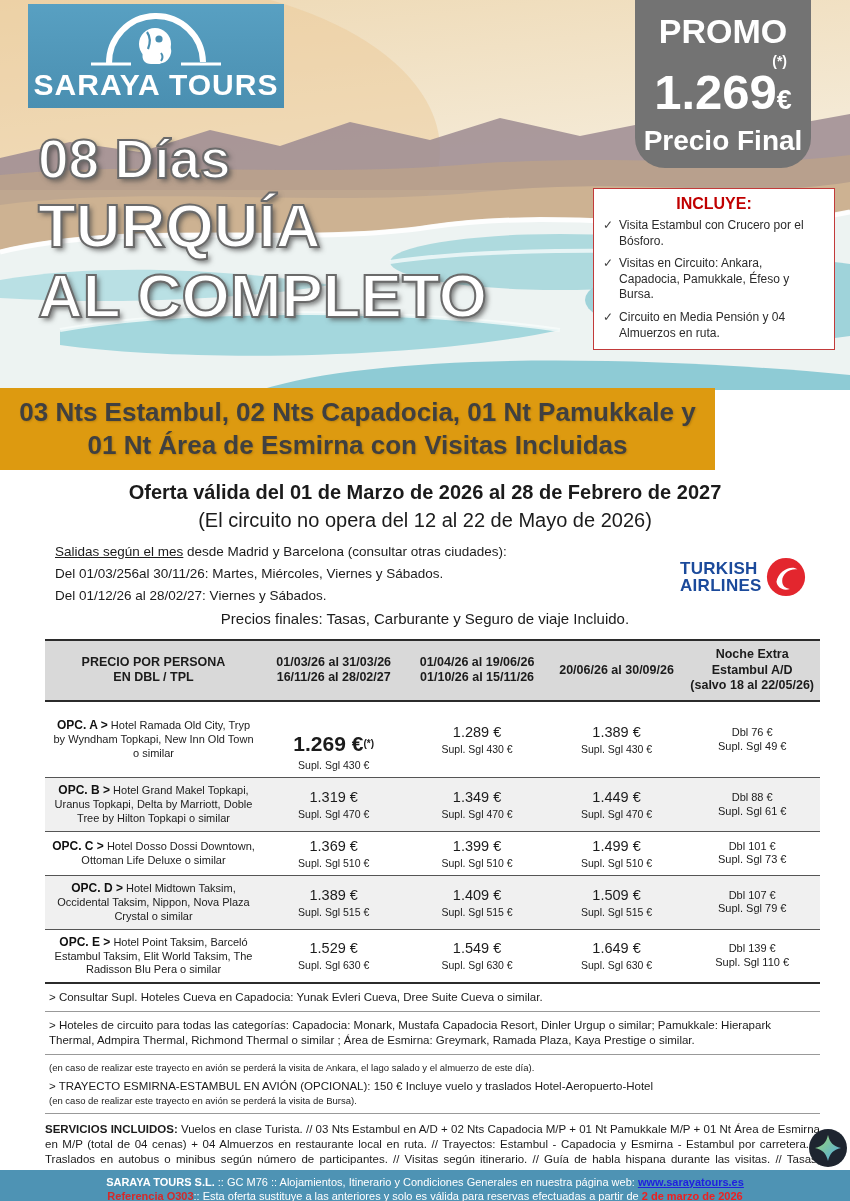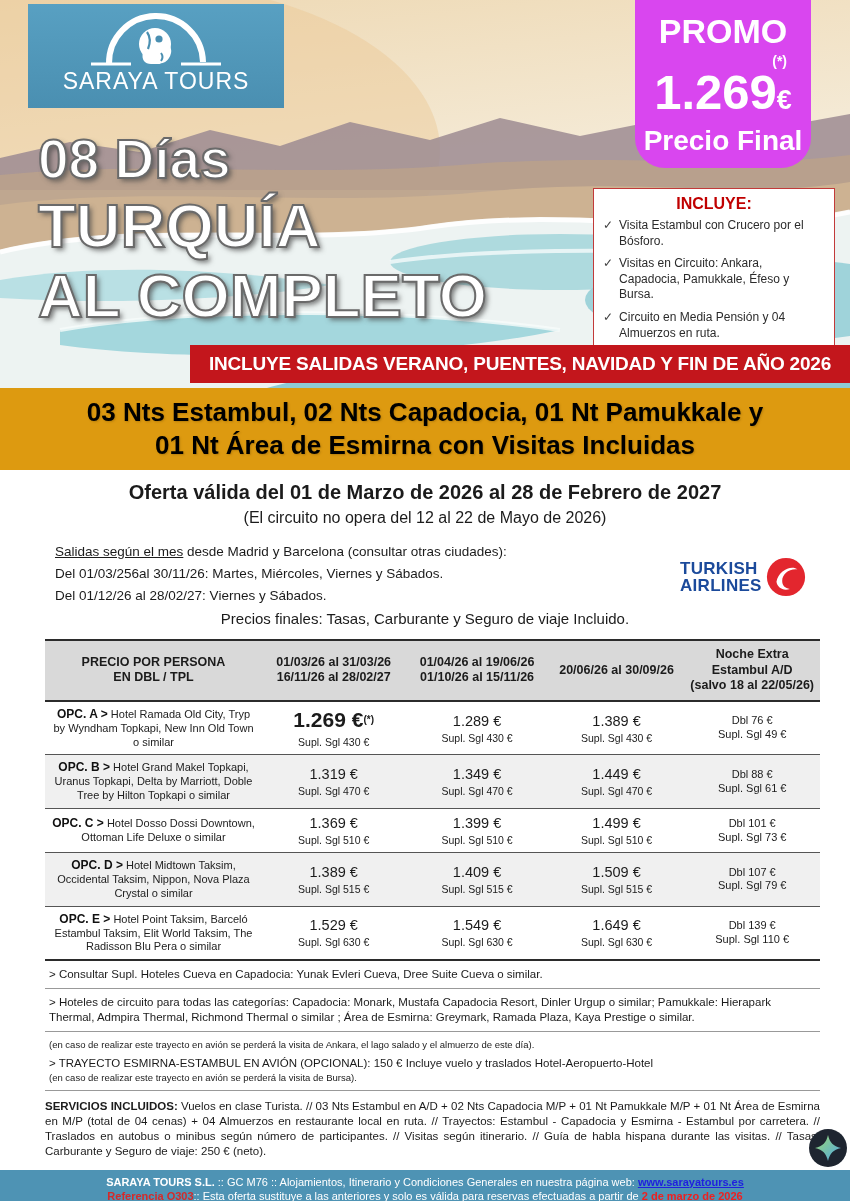--- a/index.html
+++ b/index.html
@@ -6,56 +6,56 @@
   .page{position:relative;width:850px;height:1201px;background:#ffffff;overflow:hidden;
         font-family:"Liberation Sans",sans-serif;color:#1b1b1b;margin:0 auto;}
 
   
   .hero{position:absolute;left:0;top:0;width:850px;height:390px;overflow:hidden;}
   .hero-art{position:absolute;left:0;top:0;width:850px;height:390px;}
   .logo-box{position:absolute;left:28px;top:4px;width:256px;height:104px;
             background:linear-gradient(180deg,#58a0c2,#4a8fb1);display:flex;flex-direction:column;
             align-items:center;justify-content:flex-start;}
   .logo-falcon{width:130px;height:62px;margin-top:4px;}
-  .logo-text{color:#fff;font-size:23px;font-weight:normal;letter-spacing:1px;margin-top:-2px;}
+  .logo-text{color:#fff;font-size:30px;font-weight:bold;letter-spacing:1px;margin-top:-2px;}
   .hero-title{position:absolute;left:38px;top:132px;line-height:1;}
   .hero-title div{color:#fff;font-weight:bold;-webkit-text-stroke:2px #6a6a6a;
                   text-shadow:3px 3px 5px rgba(70,70,70,.7);}
   .hero-title .t1{font-size:55px;margin-bottom:8px;}
   .hero-title .t2{font-size:62px;margin-bottom:8px;}
   .hero-title .t3{font-size:62px;}
 
-  .promo-box{position:absolute;left:635px;top:0;width:176px;height:168px;background:#d946ef;
+  .promo-box{position:absolute;left:635px;top:0;width:176px;height:168px;background:#737373;
              border-radius:0 0 30px 30px;text-align:center;color:#fff;}
   .promo-label{font-size:34px;font-weight:bold;margin-top:12px;}
   .promo-ast{font-size:14px;font-weight:bold;text-align:right;padding-right:24px;margin-top:2px;}
   .promo-price{font-size:49px;font-weight:bold;line-height:46px;}
   .promo-price .cur{font-size:27px;}
   .promo-sub{font-size:28px;font-weight:bold;margin-top:2px;}
 
   .includes-box{position:absolute;left:593px;top:188px;width:242px;background:#fff;
                 border:1px solid #c23a3a;padding:6px 9px 8px 9px;box-sizing:border-box;}
   .inc-title{color:#c00000;font-weight:bold;font-size:16px;text-align:center;margin-bottom:5px;}
   .inc-item{display:flex;font-size:12px;color:#2b2b2b;line-height:1.3;margin-bottom:7px;}
   .inc-item:last-child{margin-bottom:0;}
   .inc-item .check{margin-right:6px;color:#444;font-size:12px;}
 
   
   .red-banner{position:absolute;left:190px;top:345px;width:660px;height:38px;background:#c3161c;
               color:#fff;font-weight:bold;font-size:19px;text-align:center;line-height:38px;
               letter-spacing:-0.2px;}
-  .orange-band{position:absolute;left:0;top:388px;width:850px;height:82px;background:#dd9a10;
-               color:#000000;font-weight:bold;font-size:26px;text-align:center;
+  .orange-band{position:absolute;left:0;top:388px;width:715px;height:82px;background:#dd9a10;
+               color:#404040;font-weight:bold;font-size:26px;text-align:center;
                display:flex;flex-direction:column;justify-content:center;line-height:33px;
                text-shadow:1px 1px 2px rgba(120,80,0,.35);}
 
   
   .validity-title{position:absolute;left:0;top:481px;width:850px;text-align:center;
                   font-size:20px;font-weight:bold;}
-  .validity-sub{position:absolute;left:0;top:509px;width:850px;text-align:center;font-size:16px;}
+  .validity-sub{position:absolute;left:0;top:509px;width:850px;text-align:center;font-size:20px;}
   .departures{position:absolute;left:55px;top:541px;font-size:13.5px;line-height:22px;}
   .departures .u{text-decoration:underline;}
   .tk-logo{position:absolute;left:680px;top:556px;display:flex;align-items:center;}
   .tk-text{color:#1b4a9b;font-weight:bold;font-size:17px;line-height:17px;letter-spacing:0.3px;}
   .tk-circle{width:42px;height:42px;margin-left:3px;}
   .prices-line{position:absolute;left:0;top:610px;width:850px;text-align:center;font-size:15px;}
   .prices-line .b{font-weight:normal;}
 
   
   .content{position:absolute;left:45px;top:639px;width:775px;}
@@ -65,21 +65,21 @@
                    padding:6px 4px;border-bottom:2px solid #2b2b2b;white-space:pre-line;
                    line-height:1.25;}
   table.pricing td{padding:5px 6px;font-size:11px;vertical-align:middle;text-align:center;
                    border-top:1px solid #555;line-height:1.25;}
   table.pricing tr.first td{border-top:none;}
   table.pricing tr.alt td{background:#f0f0f0;}
   td.hotels{text-align:left;font-size:10.5px;color:#222;}
   td.hotels .opt{font-weight:bold;font-size:12px;color:#111;}
   .price-main{font-size:14.5px;display:inline-block;}
   .price-note{font-size:10px;font-weight:bold;vertical-align:4px;}
-  .featured .price-main{font-size:21px;font-weight:bold;}
+  .featured .price-main{font-size:21px;font-weight:bold;margin-top:24px;}
   .supl{font-size:10.5px;margin-top:2px;}
   .extra{font-size:10.5px;}
 
   .note{border-bottom:1px solid #999;padding:6px 4px;font-size:11.5px;line-height:1.3;
         text-align:left;}
   .note:last-of-type{border-bottom:2px solid #2b2b2b;}
   .note .small{font-size:9.5px;line-height:1.25;margin-top:1px;}
   .note .mt{margin-top:5px;}
 
   .fine{margin-top:8px;}
@@ -165,21 +165,20 @@
     <div class="inc-item">
       <span class="check">✓</span>
       <span>Visitas en Circuito: Ankara, Capadocia, Pamukkale, Éfeso y Bursa.</span>
     </div>
     <div class="inc-item">
       <span class="check">✓</span>
       <span>Circuito en Media Pensión y 04 Almuerzos en ruta.</span>
     </div>
   </div>
 
-  <div class="red-banner">INCLUYE SALIDAS VERANO, PUENTES, NAVIDAD Y FIN DE AÑO 2026</div>
   <div class="orange-band">
     <div>03 Nts Estambul, 02 Nts Capadocia, 01 Nt Pamukkale y</div>
     <div>01 Nt Área de Esmirna con Visitas Incluidas</div>
   </div>
 
   <div class="validity-title">Oferta válida del 01 de Marzo de 2026 al 28 de Febrero de 2027</div>
   <div class="validity-sub">(El circuito no opera del 12 al 22 de Mayo de 2026)</div>
   <div class="departures">
     <div><span class="u">Salidas según el mes</span><span> desde Madrid y Barcelona (consultar otras ciudades):</span></div>
     <div>Del 01/03/256al 30/11/26: Martes, Miércoles, Viernes y Sábados.</div>

